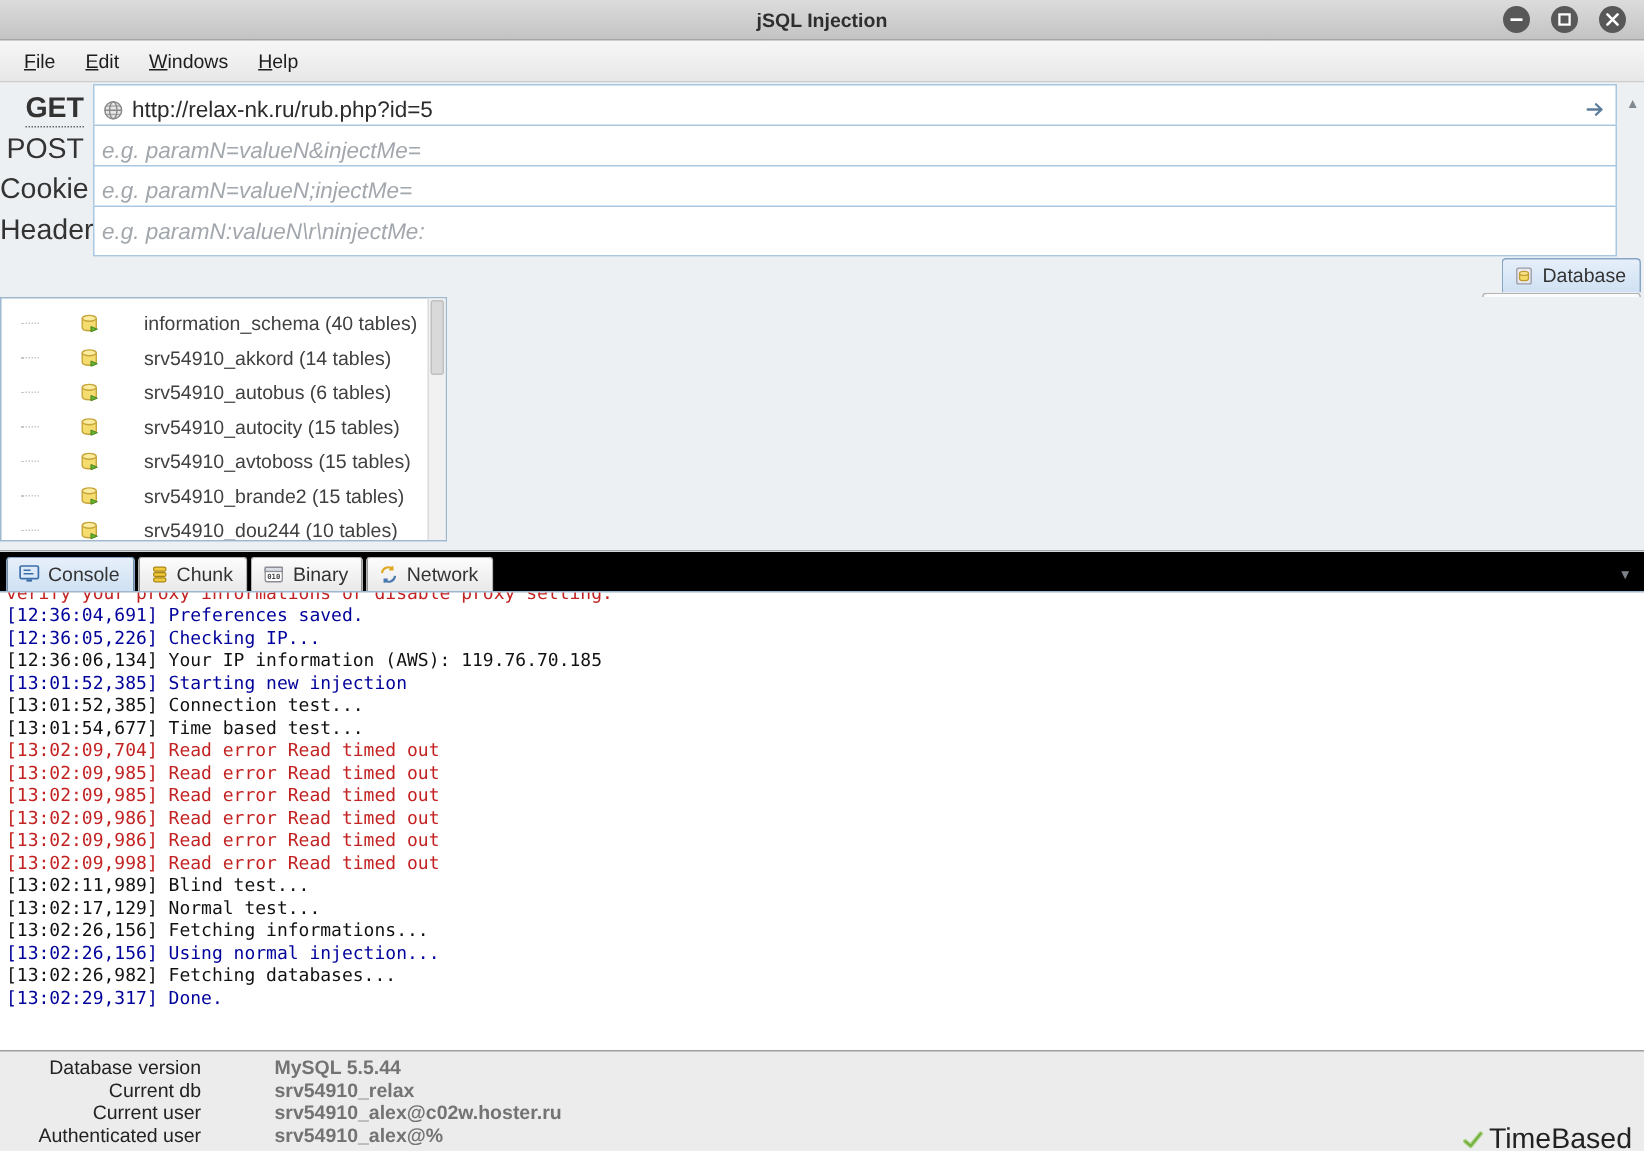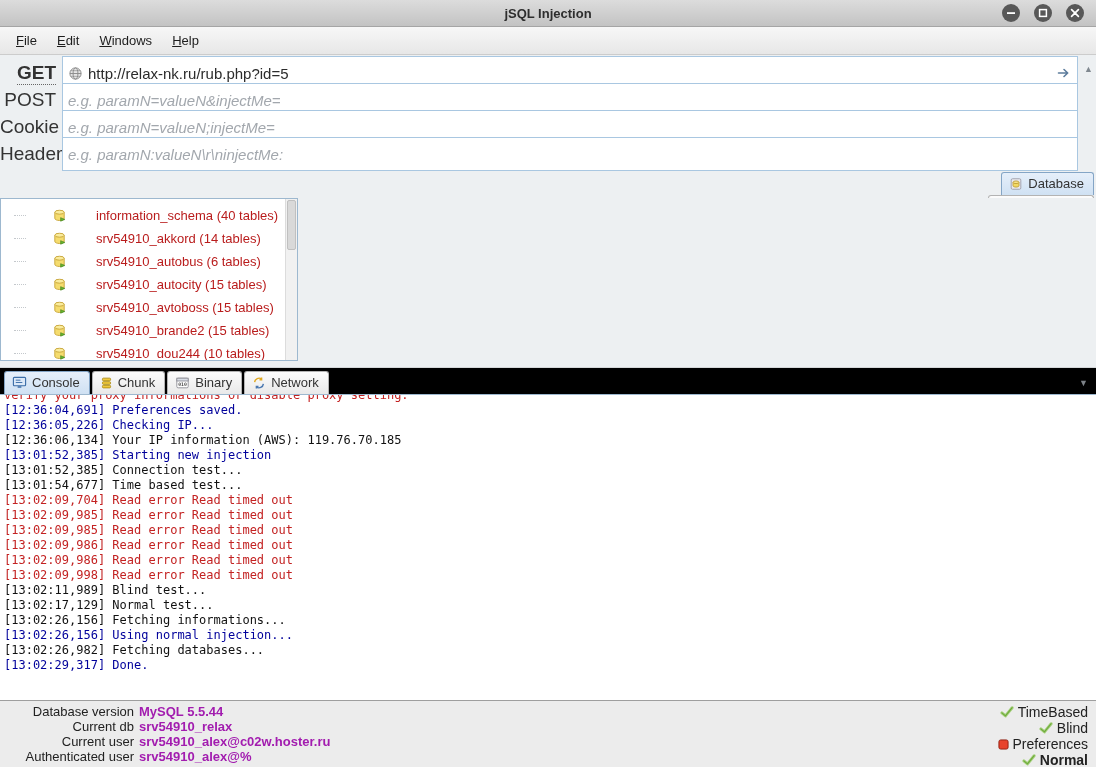--- a/index.html
+++ b/index.html
@@ -40,21 +40,21 @@
   .tab.active { background:linear-gradient(#e6effa,#cfe1f3); border-color:#84a5c6; }
   .tab-arrows { margin-left:10px; display:flex; gap:8px; align-items:center; padding-bottom:5px; }
   .tab-arrow { font-size:11px; line-height:1; cursor:default; }
   .tab-arrow.prev { color:#c3c3c3; }
   .tab-arrow.next { color:#5a5a5a; }
 
   
   .tree-region { height:163px; display:flex; }
   .tree-panel { width:298px; background:#fff; border:1px solid #9db8cf; display:flex; }
   .tree-items { flex:1; padding-top:5px; overflow:hidden; }
-  .tree-item { display:flex; align-items:center; height:23px; padding-left:13px; font-size:13px; color:#b91c1c; cursor:default;gap:23px; }
+  .tree-item { display:flex; align-items:center; height:23px; padding-left:13px; font-size:13px; color:#404040; cursor:default;gap:23px; }
   .tree-conn { width:12px; border-top:1px dotted #c4c8cc; margin-right:3px; flex:none; }
   .tree-item svg { margin-right:6px; flex:none; }
   .tree-scrollbar { width:12px; background:#f1f1f1; border-left:1px solid #dcdcdc; position:relative; flex:none; }
   .tree-thumb { position:absolute; top:1px; left:1px; right:1px; height:50px; background:#d9d9d9; border:1px solid #c0c0c0; border-radius:2px; }
   .empty-panel { flex:1; background:#edf0f2; }
 
   .splitter { height:6px; background:#edf0f2; }
 
   
   .console-tabs { height:27px; display:flex; align-items:flex-end; padding-left:4px; background:#000000; position:relative; border-top:1px solid #d4d7d9; }
@@ -67,23 +67,23 @@
   .console-line:first-child { margin-top:-7px; }
   .console-line.plain  { color:#111111; }
   .console-line.action { color:#00009b; }
   .console-line.error  { color:#c32222; }
 
   
   .statusbar { position:absolute; left:0; right:0; bottom:0; height:67px; background:#ececec; border-top:1px solid #9e9e9e;
                display:flex; justify-content:space-between; padding:3px 8px 0 4px; }
   .status-info .status-row { display:flex; font-size:13px; line-height:15px; }
   .status-row .status-label { width:130px; text-align:right; margin-right:5px; color:#222; flex:none; }
-  .status-row .status-value { font-weight:bold; color:#a21caf; }
+  .status-row .status-value { font-weight:bold; color:#737373;margin-left:44px; }
   .strategy-list { display:flex; flex-direction:column; align-items:flex-end; }
-  .strategy { display:flex; align-items:center; gap:4px; font-size:14px; line-height:16px; height:16px; }
+  .strategy { display:flex; align-items:center; gap:4px; font-size:19px; line-height:16px; height:16px;margin-top:48px; }
   .strategy .strategy-label { color:#222; }
   .strategy.current .strategy-label { font-weight:bold; border-bottom:1px dotted #555; }
 </style>
 </head>
 <body>
 
 <div class="titlebar">
   <span class="title">jSQL Injection</span>
   <div class="win-controls">
     <div class="win-btn">

